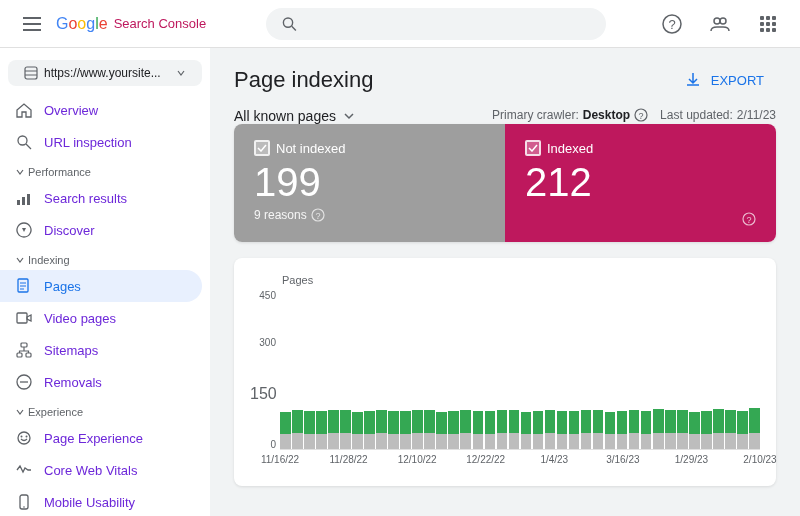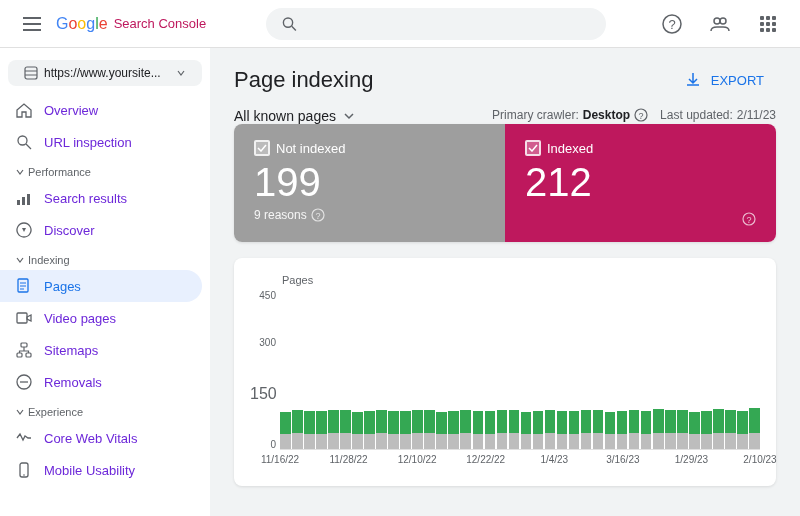--- a/index.html
+++ b/index.html
@@ -206,20 +206,29 @@
         <line x1="4" y1="8" x2="12" y2="8" stroke="#5f6368" stroke-width="1.3"></line>
       </svg>
       <span class="item-label">Removals</span>
     </div>
 
     <div class="sidebar-section">
       <svg width="8" height="8" viewBox="0 0 8 8">
           <path d="M1 2 L4 6 L7 2" fill="none" stroke="#5f6368" stroke-width="1.2"></path>
         </svg>
       <span>Experience</span>
+    </div>
+    <div class="sidebar-item">
+      <svg width="16" height="16" viewBox="0 0 16 16">
+        <circle cx="8" cy="8" r="6" fill="none" stroke="#5f6368" stroke-width="1.3"></circle>
+        <path d="M5 9 Q8 12 11 9" fill="none" stroke="#5f6368" stroke-width="1.2"></path>
+        <circle cx="5.5" cy="6.5" r="1" fill="#5f6368"></circle>
+        <circle cx="10.5" cy="6.5" r="1" fill="#5f6368"></circle>
+      </svg>
+      <span class="item-label">Page Experience</span>
     </div>
     <div class="sidebar-item">
       <svg width="16" height="16" viewBox="0 0 16 16">
         <path d="M1 8 L4 4 L7 10 L9 6 L12 8 L15 8" fill="none" stroke="#5f6368" stroke-width="1.3"></path>
       </svg>
       <span class="item-label">Core Web Vitals</span>
     </div>
     <div class="sidebar-item">
       <svg width="16" height="16" viewBox="0 0 16 16">
         <rect x="4" y="1" width="8" height="14" rx="2" fill="none" stroke="#5f6368" stroke-width="1.3"></rect>

